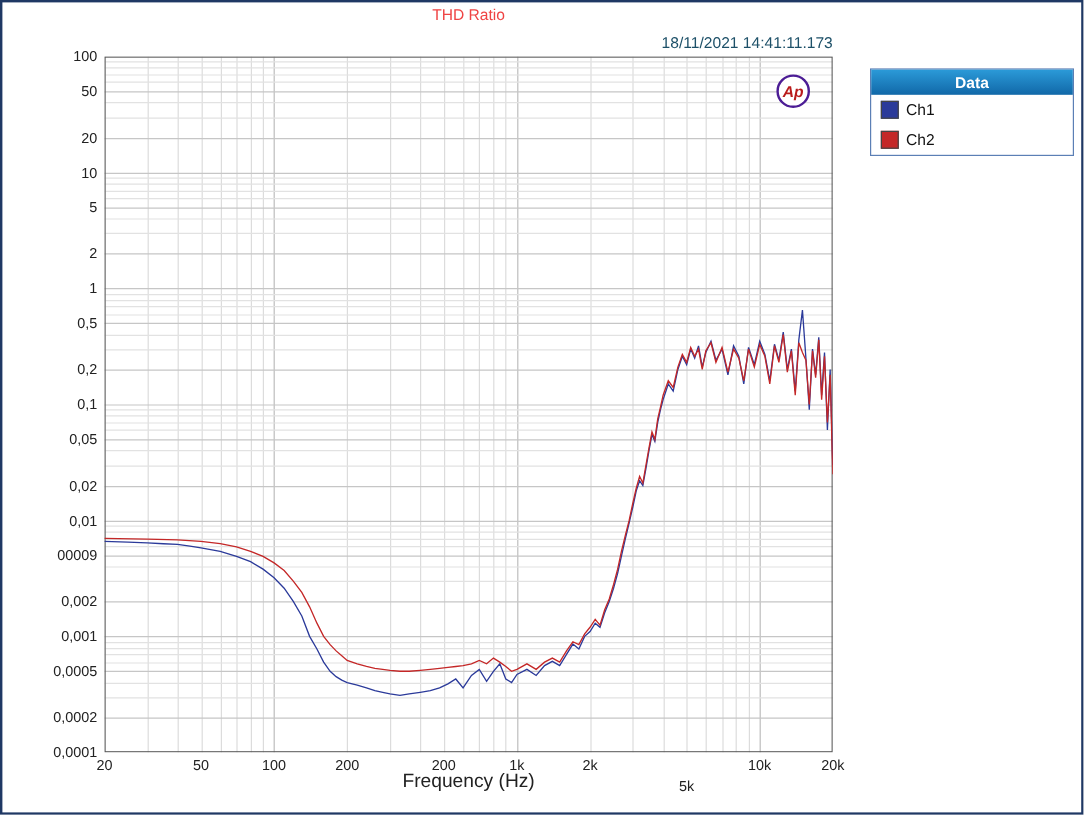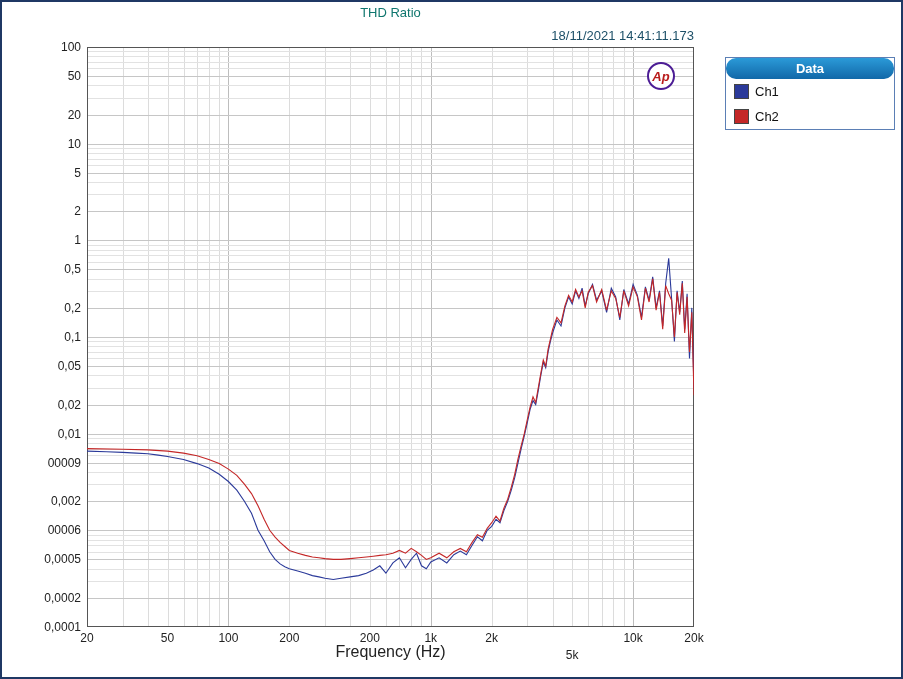--- a/index.html
+++ b/index.html
@@ -1,26 +1,26 @@
 <!DOCTYPE html>
 <html><head>
 <meta charset="utf-8">
 <style>
   html,body{margin:0;padding:0;background:#e8e8e8;font-family:"Liberation Sans",sans-serif;}
   #app{position:relative;width:903px;height:679px;background:#ffffff;border:2px solid #1f3864;box-sizing:border-box;overflow:hidden;}
-  #chart-title{position:absolute;left:85px;top:3px;width:607px;text-align:center;font-size:13px;color:#0f766e;}
+  #chart-title{position:absolute;left:85px;top:3px;width:607px;text-align:center;font-size:13px;color:#ef4444;}
   #timestamp{position:absolute;left:85px;top:26px;width:607px;text-align:right;font-size:13px;color:#1d5068;}
   #plot-area{position:absolute;left:85px;top:45px;width:607px;height:580px;}
   #plot-area svg{position:absolute;left:0;top:0;}
   .y-tick{position:absolute;width:62px;text-align:right;font-size:12px;color:#222;line-height:14px;}
   .x-tick{position:absolute;transform:translateX(-50%);font-size:12px;color:#222;white-space:nowrap;}
   #x-axis-label{position:absolute;left:85px;top:641px;width:607px;text-align:center;font-size:16px;color:#222;}
   #ap-logo{position:absolute;left:645px;top:60px;width:28px;height:28px;border:2px solid #4c1d95;border-radius:50%;background:#fff;box-sizing:border-box;display:flex;align-items:center;justify-content:center;font-size:13px;font-weight:bold;font-style:italic;color:#b91c1c;}
   #legend-panel{position:absolute;left:723px;top:55px;width:170px;border:1px solid #5b7fb5;background:#ffffff;box-sizing:border-box;}
-  #legend-header{height:21px;line-height:21px;text-align:center;font-size:13px;font-weight:bold;color:#ffffff;background:linear-gradient(#2b9ad8,#1168a8);border-radius:10px;}
+  #legend-header{height:21px;line-height:21px;text-align:center;font-size:13px;font-weight:bold;color:#ffffff;background:linear-gradient(#2b9ad8,#1168a8);}
   .legend-item{display:flex;align-items:center;height:25px;padding-left:8px;cursor:default;text-align:center;}
   .legend-swatch{width:13px;height:13px;border:1px solid #444;margin-right:6px;flex:0 0 auto;}
   .legend-label{font-size:13px;color:#111;}
 </style>
 </head>
 <body>
 
 <div id="app">
   <div id="chart-title">THD Ratio</div>
   <div id="timestamp">18/11/2021 14:41:11.173</div>
@@ -149,17 +149,17 @@
     <div class="y-tick" style="left: 17px; top: 202.234px;">2</div>
     <div class="y-tick" style="left: 17px; top: 231.333px;">1</div>
     <div class="y-tick" style="left: 17px; top: 260.433px;">0,5</div>
     <div class="y-tick" style="left: 17px; top: 298.9px;">0,2</div>
     <div class="y-tick" style="left: 17px; top: 328px;">0,1</div>
     <div class="y-tick" style="left: 17px; top: 357.1px;">0,05</div>
     <div class="y-tick" style="left: 17px; top: 395.567px;">0,02</div>
     <div class="y-tick" style="left: 17px; top: 424.667px;">0,01</div>
     <div class="y-tick" style="left: 17px; top: 453.766px;">00009</div>
     <div class="y-tick" style="left: 17px; top: 492.234px;">0,002</div>
-    <div class="y-tick" style="left: 17px; top: 521.333px;">00006</div>
+    <div class="y-tick" style="left: 17px; top: 521.333px;">0,001</div>
     <div class="y-tick" style="left: 17px; top: 550.433px;">0,0005</div>
     <div class="y-tick" style="left: 17px; top: 588.9px;">0,0002</div>
     <div class="y-tick" style="left: 17px; top: 618px;">0,0001</div>
   </div>
 
 </body></html>

